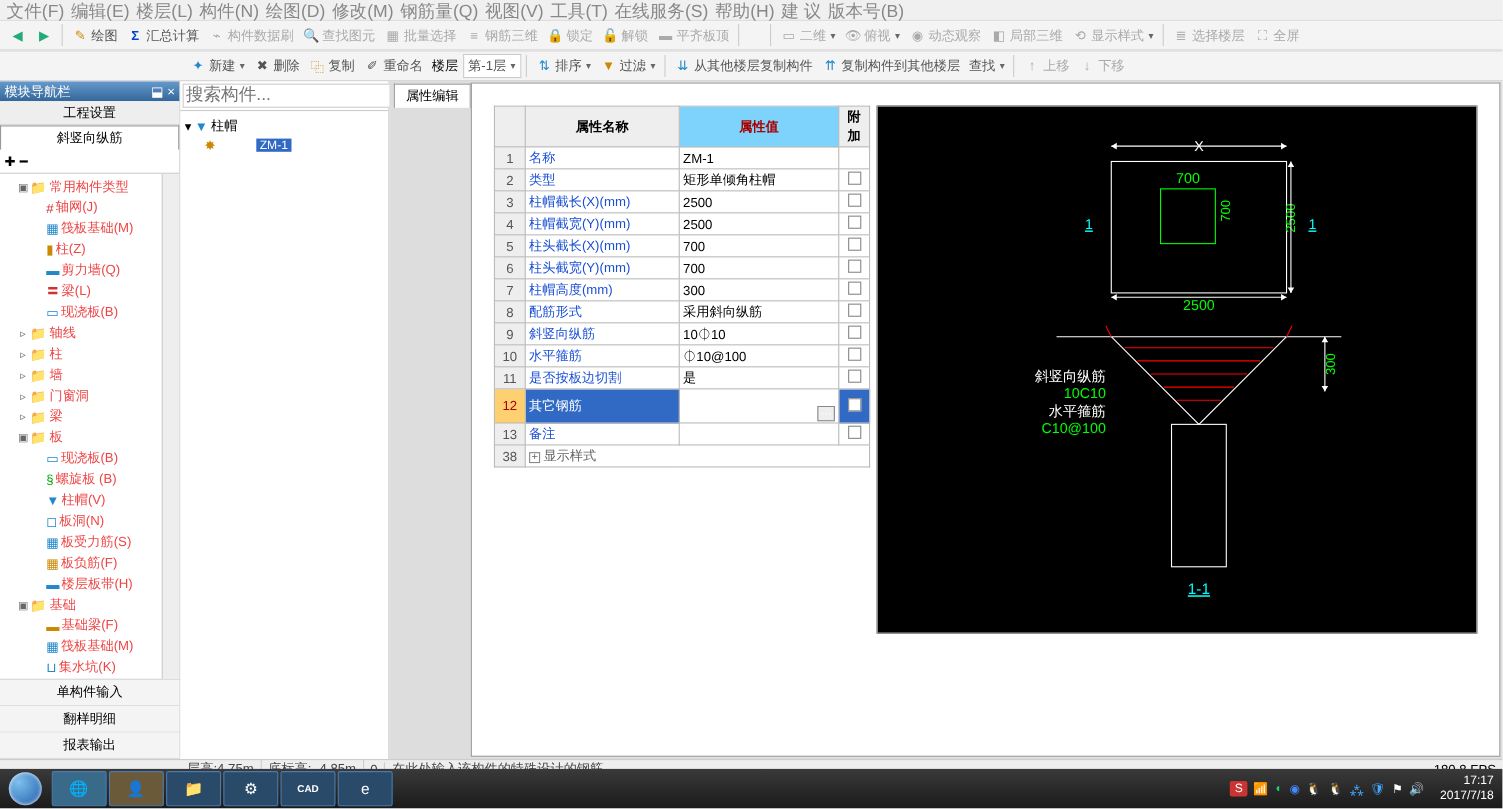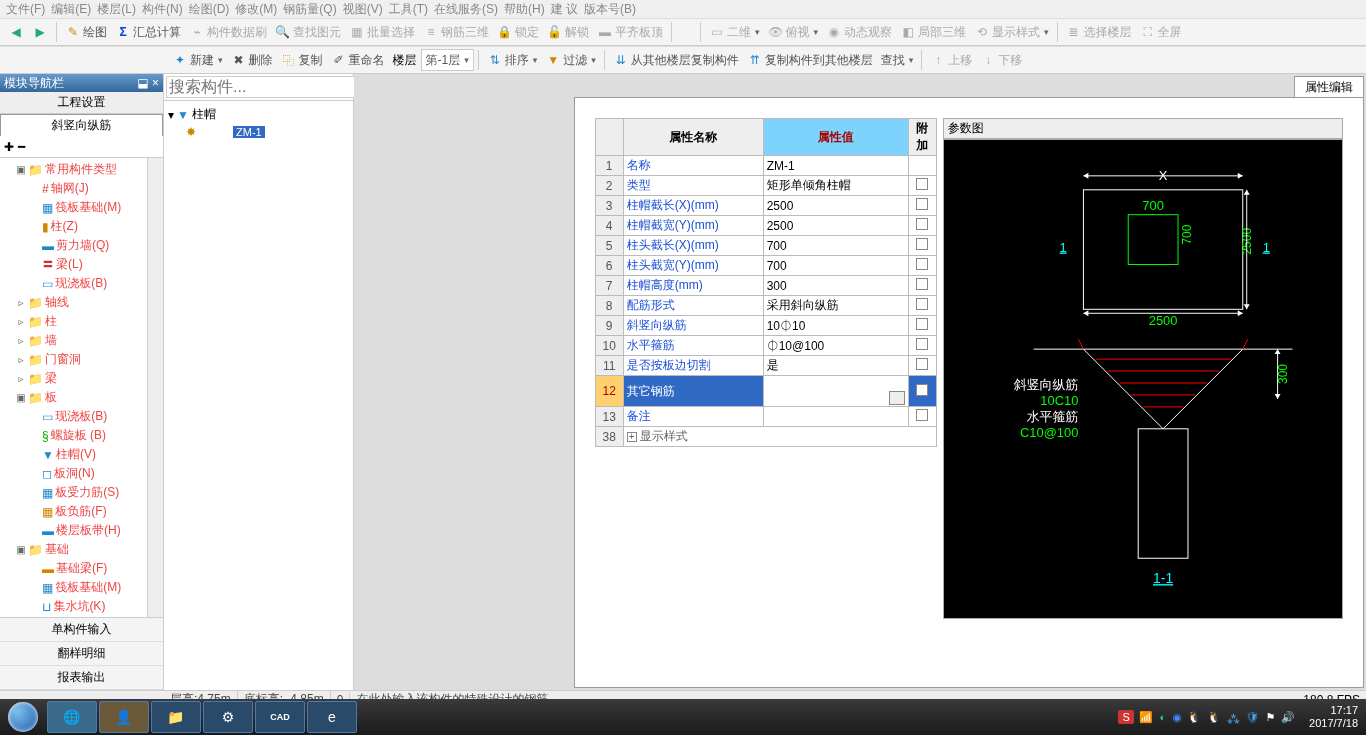--- a/index.html
+++ b/index.html
@@ -1,17 +1,17 @@
 <!DOCTYPE html>
 <html><head>
 <meta charset="utf-8">
 <style>
 * { box-sizing: border-box; margin: 0; padding: 0; font-family: "Microsoft YaHei", SimSun, sans-serif; }
 body { font-size: 12px; background: #f0f0f0; width: 1366px; height: 735px; overflow: hidden; position: relative; }
-.menubar { height: 18px; background: #f0f0f0; display: flex; align-items: center; padding: 0 4px; color: #888; font-size: 12px; gap: 2px; }
+.menubar { height: 18px; background: #f0f0f0; display: flex; align-items: flex-start; padding: 0 4px; color: #888; font-size: 16px; gap: 2px; }
 .menubar span { padding: 0 2px; }
 .toolbar-row { height: 28px; background: #f4f4f4; border-top: 1px solid #ddd; border-bottom: 1px solid #ccc; display: flex; align-items: center; padding: 0 4px; gap: 0; }
 .tb-sep { width: 1px; height: 20px; background: #ccc; margin: 0 4px; }
 .tb-btn { display: flex; align-items: center; gap: 2px; padding: 2px 4px; height: 22px; color: #555; cursor: pointer; }
 .tb-btn.disabled { color: #aaa; }
 .tb-btn .ico { width: 16px; height: 16px; display: inline-flex; align-items: center; justify-content: center; font-size: 12px; }
 .tb-drop::after { content: "▾"; font-size: 9px; margin-left: 2px; color: #666; }
 .main-area { display: flex; height: 616px; }
 .left-panel { width: 164px; height: 100%; background: #fff; border-right: 1px solid #ccc; display: flex; flex-direction: column; }
 .panel-title { background: linear-gradient(#6699cc,#336699); color: #fff; font-size: 12px; height: 18px; display: flex; align-items: center; padding: 0 4px; justify-content: space-between; }
@@ -26,21 +26,21 @@
 .tree li .lbl { color: #ef4444; }
 .left-bottom { border-top: 1px solid #ccc; }
 .left-bottom div { text-align: center; padding: 3px 0; border-bottom: 1px solid #ddd; background: #f4f4f4; }
 .mid-panel { width: 190px; border-right: 1px solid #ccc; background: #fff; display: flex; flex-direction: column; }
 .search-row { display: flex; align-items: center; padding: 2px; border-bottom: 1px solid #ccc; }
 .search-row input { flex: 1; border: 1px solid #ccc; padding: 1px 2px; font-size: 16px; }
 .search-row .mag { width: 18px; text-align: center; color: #666; }
 .mid-tree { flex: 1; padding: 4px; }
 .mid-tree .node { display: flex; align-items: center; gap: 3px; padding: 1px 0; }
 .mid-tree .zm { background: #316ac5; color: #fff; padding: 0 3px; margin-left: 34px; font-size: 11px; }
-.right-panel { flex: 1; background: #ddd; padding: 2px; display: flex; flex-direction: column; align-items: flex-end; }
+.right-panel { flex: 1; background: #ddd; padding: 2px; display: flex; flex-direction: row; }
 .prop-tab { display: inline-block; background: #fff; border: 1px solid #999; border-bottom: none; padding: 2px 10px; margin-left: 2px; }
 .prop-body { flex: 1; background: #fff; border: 1px solid #999; margin-top: -1px; padding: 20px; display: flex; gap: 6px; }
 .prop-table-wrap { width: 342px; }
 table.prop { border-collapse: collapse; width: 100%; font-size: 12px; }
 table.prop th, table.prop td { border: 1px solid #bbb; padding: 1px 3px; height: 18px; }
 table.prop th { background: #eee; }
 table.prop th.val { background: #7dd3fc; color: #a00; font-family: Liberation Serif, serif; }
 table.prop td.rownum { background: #eee; text-align: center; width: 28px; color: #555; }
 table.prop td.name { color: #1a4fd4; width: 140px; }
 table.prop td.name.gray { color: #666; }
@@ -478,21 +478,20 @@
                 <td class="check"><span></span></td>
           </tr>
           <tr>
                 <td class="rownum">38</td>
                 <td class="name gray" colspan="3"><span class="expand-box">+</span><span>显示样式</span></td>
               </tr>
         </tbody>
           </table>
       </div>
       <div class="diagram-wrap">
-        <div class="diagram-title">参数图</div>
         <div class="diagram">
           <svg width="100%" height="100%" viewBox="0 0 400 480">
 
             <rect x="140" y="50" width="160" height="120" fill="none" stroke="#fff"></rect>
             <rect x="185" y="75" width="50" height="50" fill="none" stroke="#0f0"></rect>
             <text x="220" y="40" fill="#fff" text-anchor="middle" font-size="13">X</text>
             <line x1="140" y1="36" x2="300" y2="36" stroke="#fff"></line>
               <path d="M140 36 l5 -3 v6 z M300 36 l-5 -3 v6 z" fill="#fff"></path>
             <text x="210" y="70" fill="#0f0" text-anchor="middle" font-size="13">700</text>
             <text x="248" y="105" fill="#0f0" font-size="12" transform="rotate(-90 248 105)">700</text>

